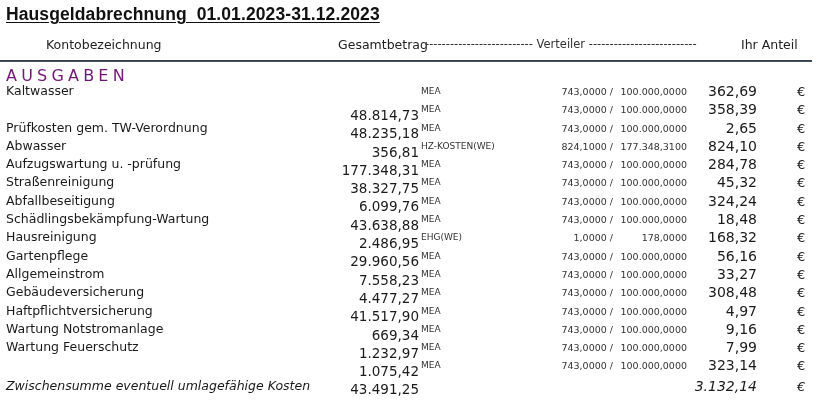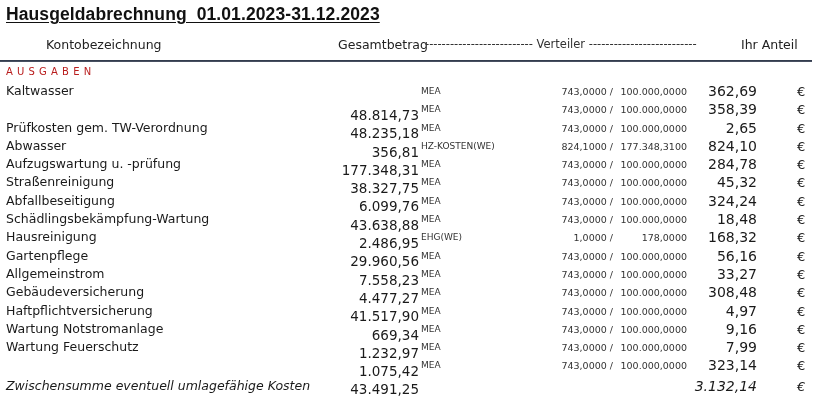--- a/index.html
+++ b/index.html
@@ -20,22 +20,22 @@
   }
   .hdr-konto { left: 6px; margin-left: 40px; }
   .hdr-gesamt { left: 338px; }
   .hdr-verteiler { left: 425px; font-size: 11.5px; color: #333; }
   .hdr-anteil { left: 741px; }
   .rule {
     position: absolute; left: 0; top: 60px; width: 812px; height: 2px;
     background: linear-gradient(to bottom, #2a3344, #51596a);
   }
   .section {
-    position: absolute; left: 6px; top: 66px; font-size: 10px;
-    letter-spacing: 4.2px; color: #b91c1c; font-family: "DejaVu Sans", sans-serif;
+    position: absolute; left: 6px; top: 66px; font-size: 16px;
+    letter-spacing: 4.2px; color: #701a75; font-family: "DejaVu Sans", sans-serif;
   }
   .rows { position: absolute; left: 0; top: 83px; width: 811px; }
   .row { position: relative; height: 18.3px; }
   .row span { position: absolute; top: 0; white-space: nowrap; }
   .c-name { left: 6px; font-size: 12.5px; }
   .c-total { right: 392px; font-size: 13.5px; text-align: left; margin-top: 24px; }
   .c-key { left: 421px; font-size: 9px; top: 3px !important; color: #333; }
   .c-num { right: 198px; font-size: 9.5px; top: 3px !important; text-align: right; color: #333; }
   .c-den { right: 124px; font-size: 9.5px; top: 3px !important; text-align: right; color: #333; }
   .c-share { right: 54px; font-size: 14px; text-align: center; }

